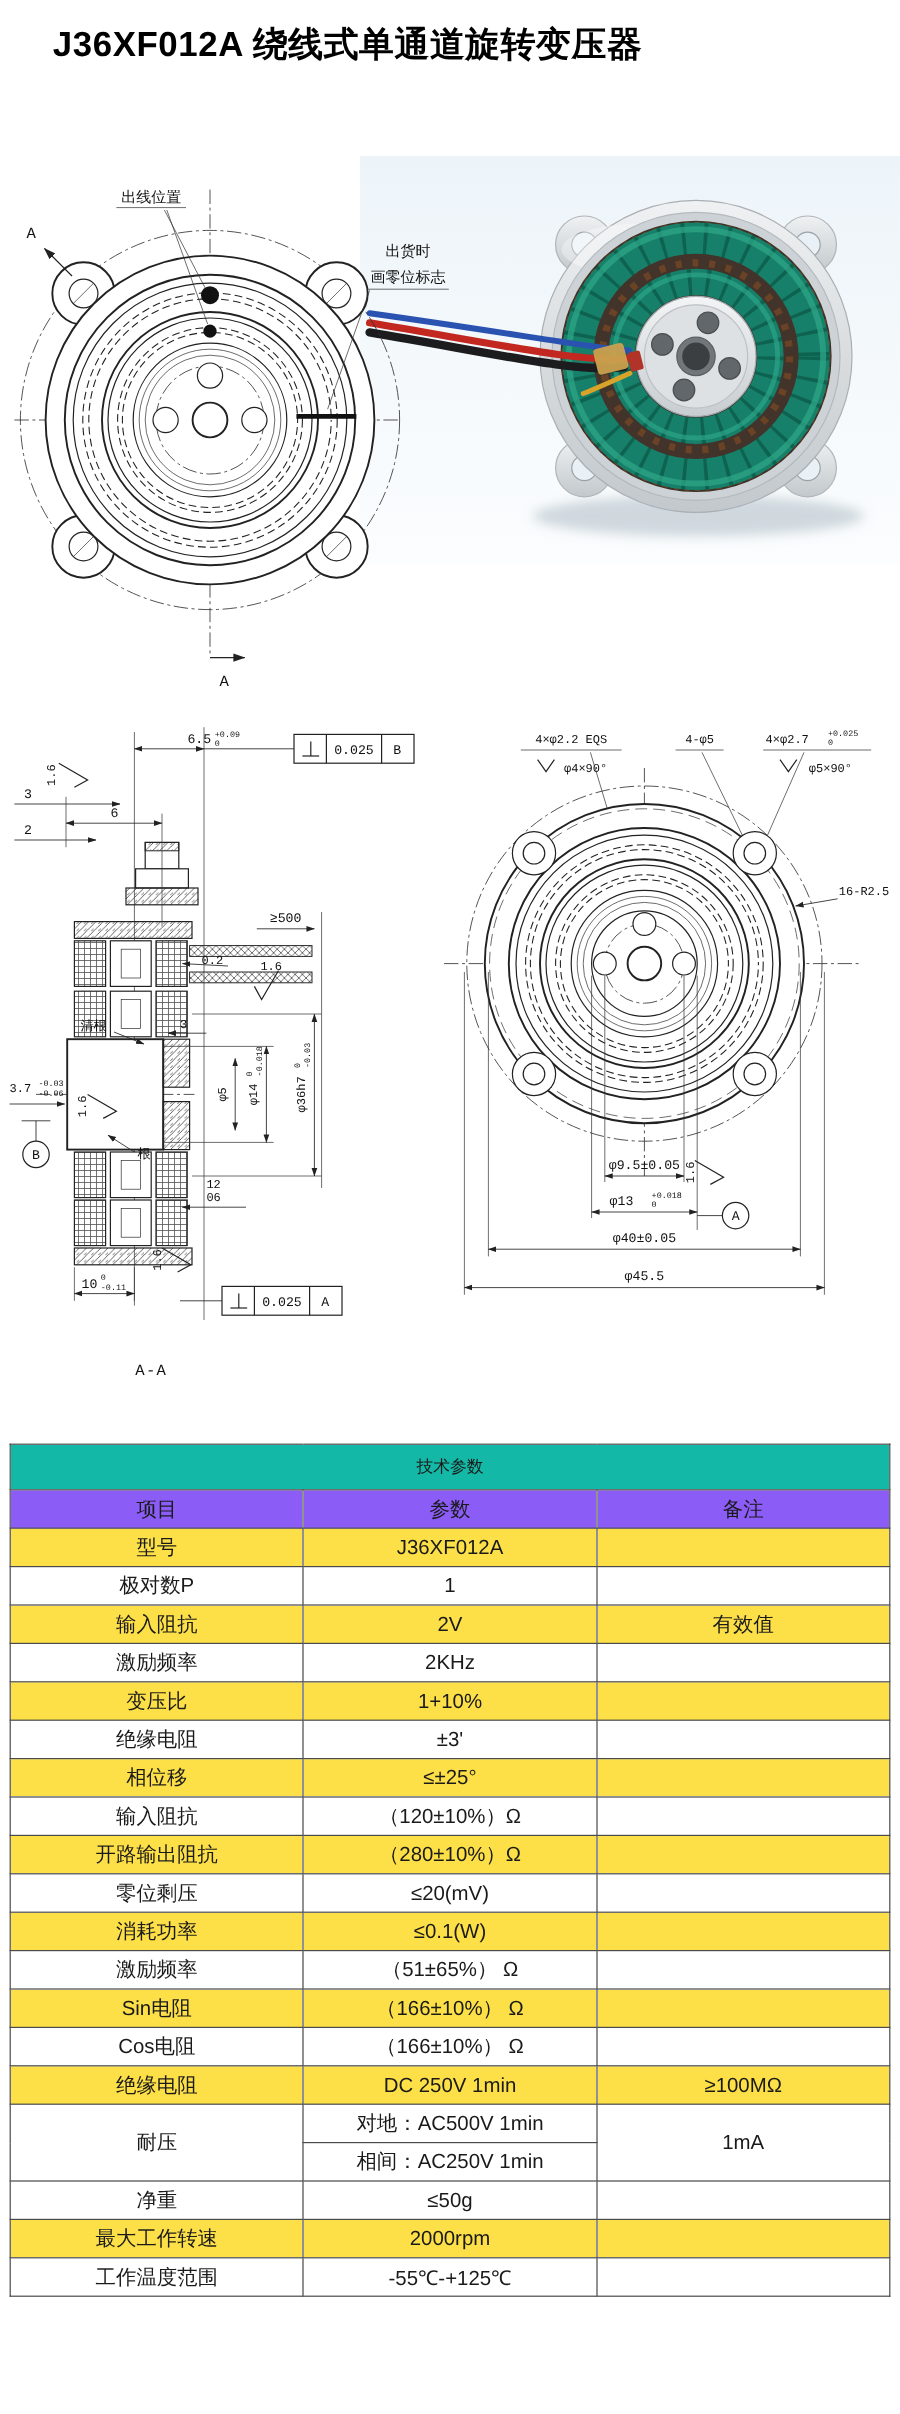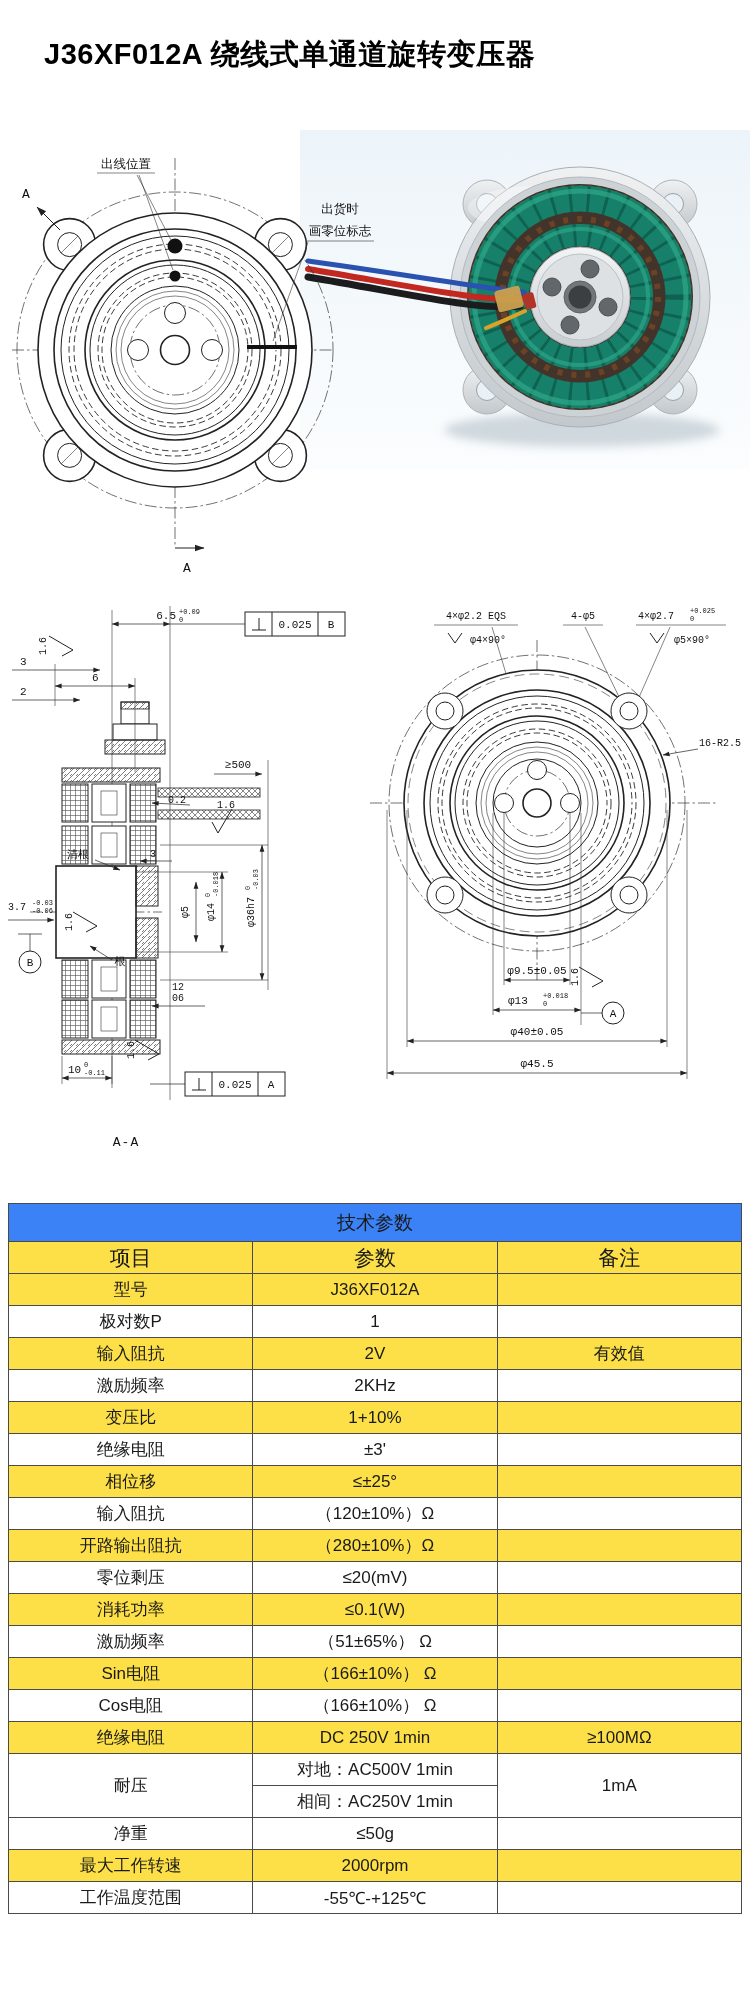--- a/index.html
+++ b/index.html
@@ -1,19 +1,19 @@
 <!DOCTYPE html>
 <html><head>
 <meta charset="utf-8">
 <style>
   html,body{margin:0;padding:0}
   body{width:750px;height:2012px;position:relative;background:#fff;overflow:hidden;
        font-family:"Liberation Sans",sans-serif;color:#111}
   .abs{position:absolute}
-  .page-title{left:44px;top:35px;font-size:29px;font-weight:700;letter-spacing:.5px;color:#000;white-space:nowrap}
+  .page-title{left:44px;top:18px;font-size:29px;font-weight:700;letter-spacing:.5px;color:#000;white-space:nowrap}
   svg.panel{position:absolute;overflow:visible}
   
   .ln{stroke:#222;fill:none;stroke-width:1}
   .ln2{stroke:#222;fill:none;stroke-width:1.6}
   .thin{stroke:#333;fill:none;stroke-width:.6}
   .cl{stroke:#333;fill:none;stroke-width:.7;stroke-dasharray:12 3 2.5 3}
   .wv{stroke:#222;fill:none;stroke-width:.9;stroke-dasharray:6.5 3.5}
   .dim{stroke:#222;fill:none;stroke-width:.7}
   .wfill{fill:#fff}
   text{fill:#111}
@@ -22,22 +22,22 @@
   .t-dim{font:11px "Liberation Mono",monospace}
   .t-dim2{font:10px "Liberation Mono",monospace}
   .t-tol{font:7px "Liberation Mono",monospace}
   .t-letter{font:13px "Liberation Mono",monospace}
   .anchor-m{text-anchor:middle}
   
   .spec-table{position:absolute;left:8px;top:1203px;width:734px;border-collapse:collapse;
               table-layout:fixed;font-family:"Liberation Sans",sans-serif;color:#1a1a1a}
   .spec-table td,.spec-table th{border:1px solid #4a4a4a;text-align:center;vertical-align:middle;
               padding:0;font-weight:400;overflow:hidden;white-space:nowrap}
-  .spec-table .tt{height:37px;font-size:19px;background:#3b82f6}
-  .spec-table th{height:31px;font-size:21px;background:#fde047}
+  .spec-table .tt{height:37px;font-size:14px;background:#14b8a6}
+  .spec-table th{height:31px;font-size:17px;background:#8b5cf6}
   .spec-table td{height:31px;font-size:17px}
   .spec-table tr.sh td{background:#fde047}
   .c1{width:27%}.c2{width:47%}.c3{width:26%}
 </style>
 </head>
 <body>
 
 <svg width="0" height="0" style="position:absolute">
   <defs>
     <marker id="arr" viewBox="0 0 10 10" refX="9.5" refY="5" markerWidth="10" markerHeight="10" orient="auto-start-reverse">

